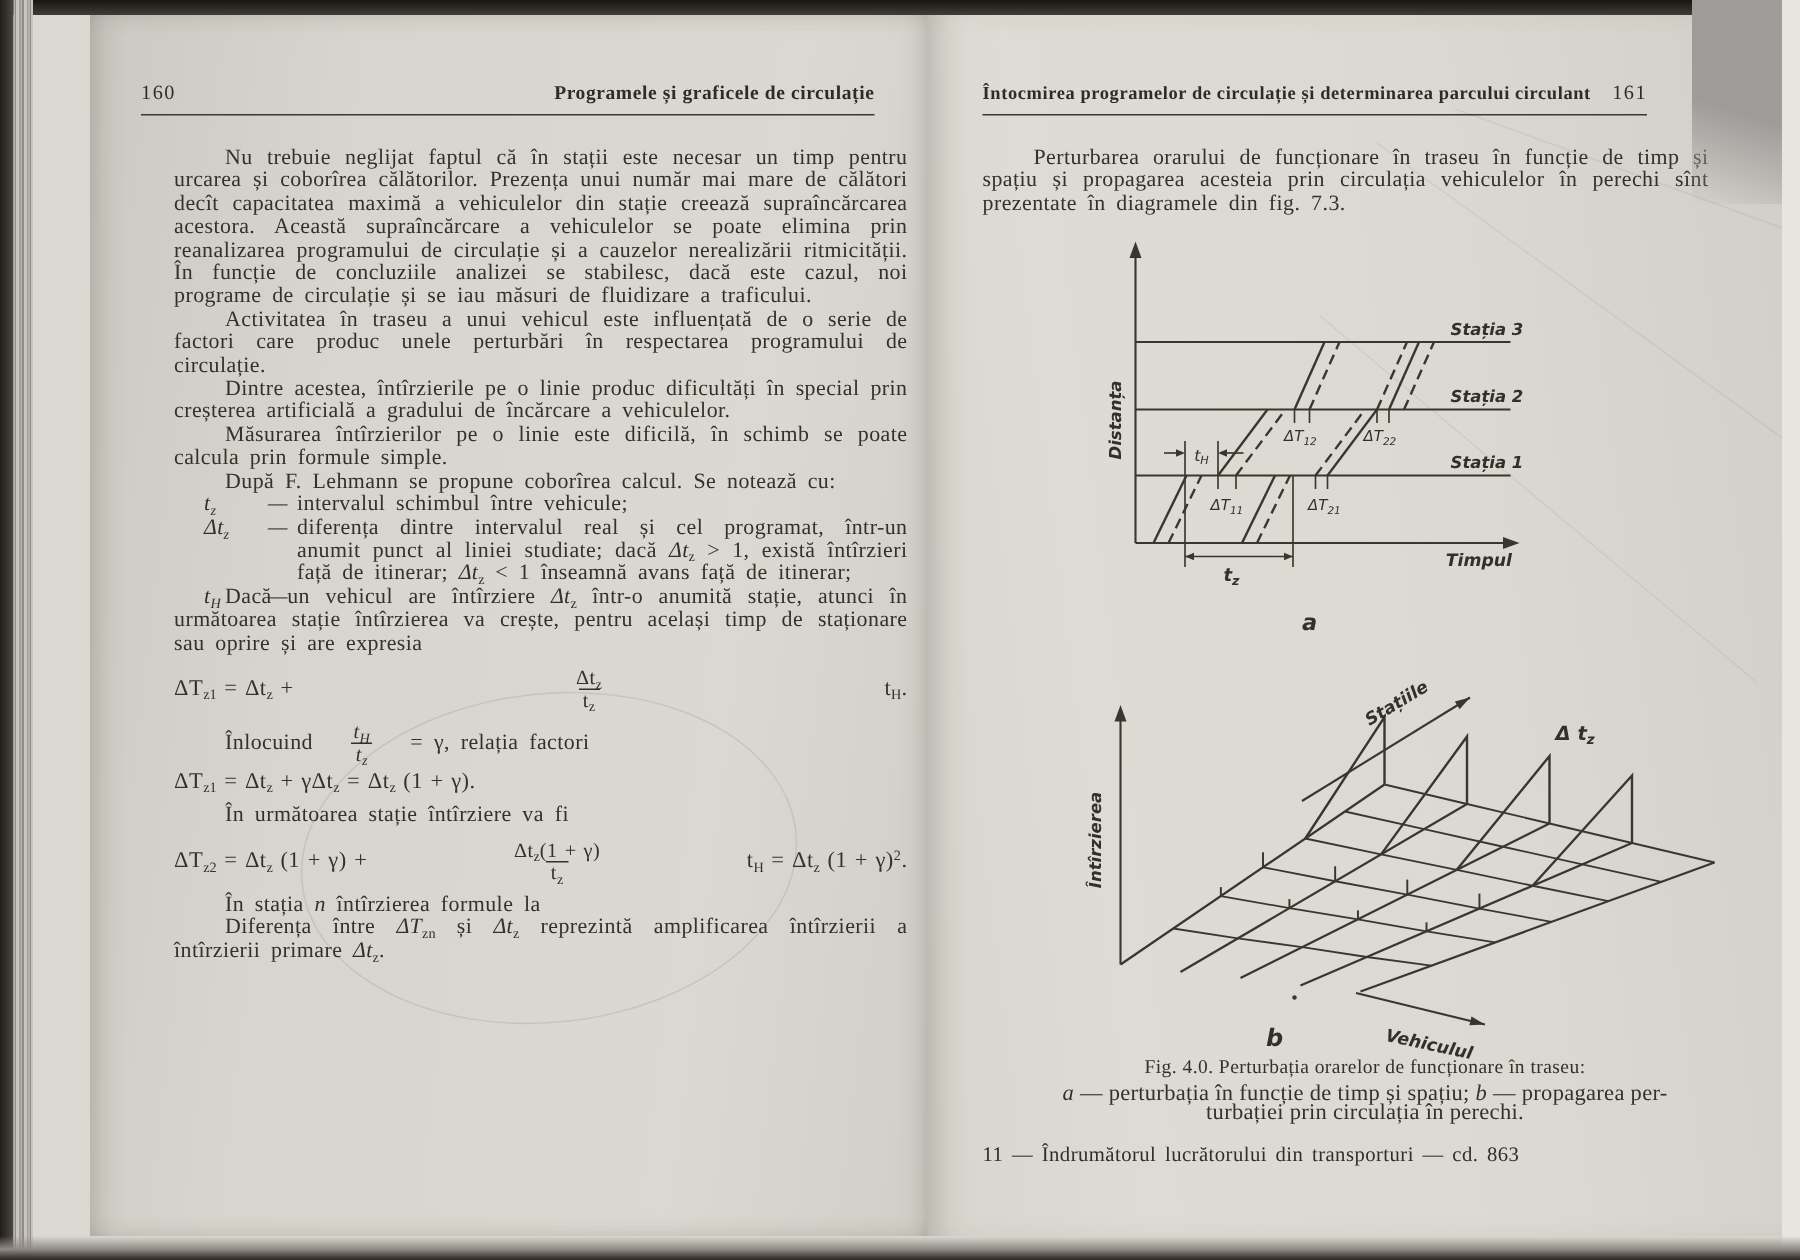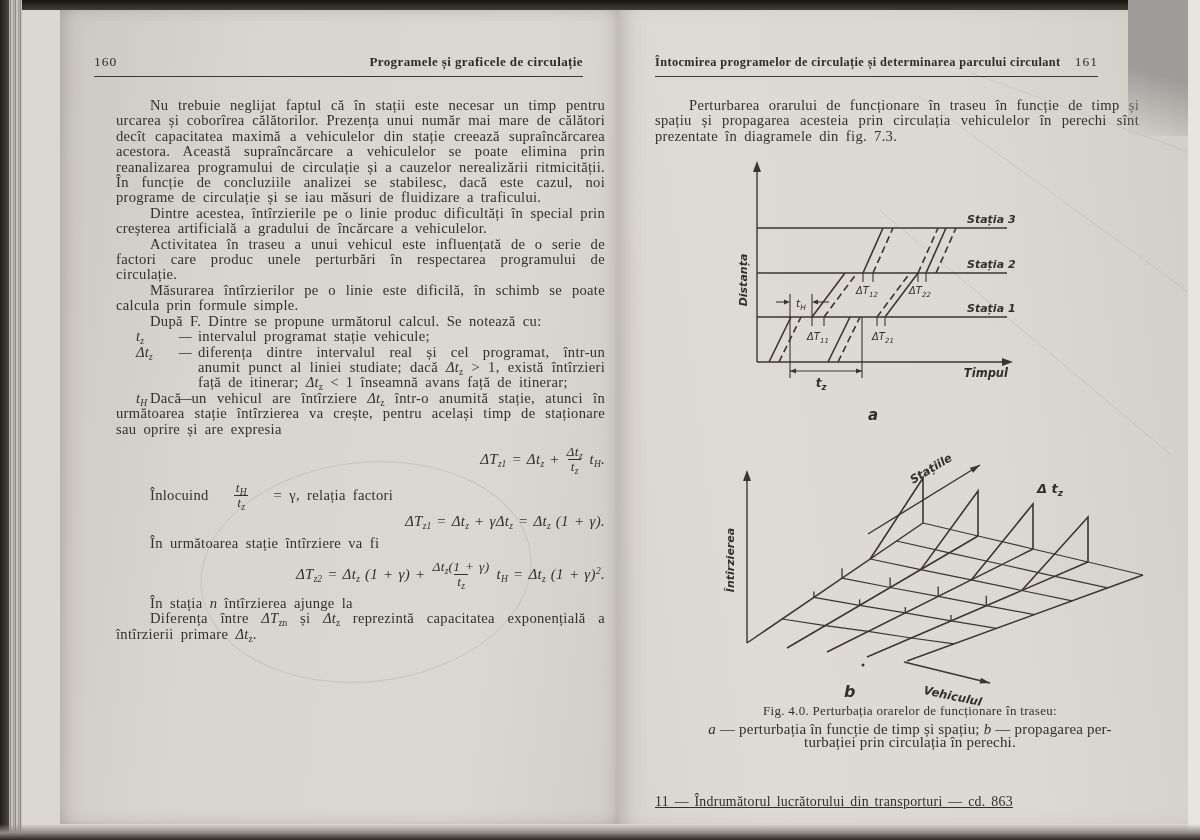--- a/index.html
+++ b/index.html
@@ -40,68 +40,68 @@
   .txt p{margin:0;text-indent:34px;}
   #left-col{position:absolute;left:56px;top:88px;width:489px;}
   #right-col{position:absolute;left:37px;top:88px;width:484px;}
 
   .def{position:relative;padding-left:82px;text-indent:0;}
   .def .term{position:absolute;left:20px;top:0;width:56px;display:flex;justify-content:space-between;font-style:italic;}
   .txt sub{font-size:9.5px;line-height:0;vertical-align:-3px;letter-spacing:0;}
   .txt sup{font-size:9.5px;line-height:0;vertical-align:5px;}
   .txt i{letter-spacing:.2px;}
 
-  .eq{display:flex;justify-content:flex-end;align-items:center;font-style:italic;
+  .eq{display:flex;justify-content:space-between;align-items:center;
     font-size:15px;text-indent:0;margin:8px 0 7px 0;color:#34302a;word-spacing:1px;}
   .fr{display:inline-flex;flex-direction:column;align-items:center;margin:0 4px;
     font-size:13.5px;line-height:14px;text-align:center;}
   .fr .den{border-top:1.1px solid #34302a;padding:0 3px;}
   .fr .num{padding:0 3px;}
   .p-inline-frac{display:flex;align-items:center;text-indent:0;margin:4px 0;gap:20px;}
   .p-inline-frac .lead{text-indent:34px;display:inline-block;}
 
   .fig{position:absolute;}
   .fig line,.fig polyline{stroke:#3a362f;fill:none;}
   .fig polygon{fill:#3a362f;}
   .fig text{font-family:"DejaVu Sans","Liberation Sans",sans-serif;font-style:italic;fill:#332f29;}
   .dashed{stroke-dasharray:7 4;}
 
   #caption{position:absolute;left:37px;top:693px;width:510px;text-align:center;color:#34302a;}
   .cap1{font-size:13px;letter-spacing:.3px;}
   .cap2{font-size:15px;line-height:13px;margin-top:4px;letter-spacing:.2px;}
-  #footer{position:absolute;left:37px;top:784px;font-size:13.8px;letter-spacing:.3px;word-spacing:2px;color:#312d27;text-decoration:underline;}
+  #footer{position:absolute;left:37px;top:752px;font-size:13.8px;letter-spacing:.3px;word-spacing:2px;color:#312d27;}
 
   .artifact{position:absolute;pointer-events:none;}
   .scanline{height:1px;background:rgba(60,56,50,.07);transform-origin:left top;}
   .arc{border:1px solid rgba(70,64,58,.12);border-radius:50%;}
 </style>
 </head>
 <body>
 
 <div class="page" id="page-left">
   <div class="hdr" id="left-hdr" style="left:34px;top:44px;width:489px;">
     <span class="pageno">160</span>
     <span class="htitle">Programele și graficele de circulație</span>
   </div>
 
   <div class="artifact arc" style="left:140px;top:452px;width:330px;height:218px;transform:rotate(-6deg);"></div>
 
   <div class="txt" id="left-col">
     <p>Nu trebuie neglijat faptul că în stații este necesar un timp pentru urcarea și coborîrea călătorilor. Prezența unui număr mai mare de călători decît capacitatea maximă a vehiculelor din stație creează supraîncărcarea acestora. Această supraîncărcare a vehiculelor se poate elimina prin reanalizarea programului de circulație și a cauzelor nerealizării ritmicității. În funcție de concluziile analizei se stabilesc, dacă este cazul, noi programe de circulație și se iau măsuri de fluidizare a traficului.</p>
+    <p>Activitatea în traseu a unui vehicul este influențată de o serie de factori care produc unele perturbări în respectarea programului de circulație.</p>
     <p>Dintre acestea, întîrzierile pe o linie produc dificultăți în special prin creșterea artificială a gradului de încărcare a vehiculelor.</p>
-    <p>Activitatea în traseu a unui vehicul este influențată de o serie de factori care produc unele perturbări în respectarea programului de circulație.</p>
     <p>Măsurarea întîrzierilor pe o linie este dificilă, în schimb se poate calcula prin formule simple.</p>
-    <p>După F. Dintre se propune următorul calcul. Se notează cu:</p>
+    <p>După F. Lehmann se propune coborîrea calcul. Se notează cu:</p>
 
     <div class="def">
       <span class="term">
         <span><i>t</i><sub>z</sub></span>
         <span>—</span>
       </span>
-      <span>intervalul programat stație vehicule;</span>
+      <span>intervalul schimbul între vehicule;</span>
     </div>
     <div class="def">
       <span class="term">
         <span><i>Δt</i><sub>z</sub></span>
         <span>—</span>
       </span>
       <span>diferența dintre intervalul real și cel programat, într-un anumit punct al liniei studiate; dacă </span><i>Δt</i><sub>z</sub><span> &gt; 1, există întîrzieri față de itinerar; </span><i>Δt</i><sub>z</sub><span> &lt; 1 înseamnă avans față de itinerar;</span>
     </div>
     <div class="def">
       <span class="term">
@@ -138,24 +138,24 @@
 
     <div class="eq">
       <span><span>ΔT</span><sub>z2</sub><span> = Δt</span><sub>z</sub><span> (1 + γ) + </span></span>
       <span class="fr">
         <span class="num"><span>Δt</span><sub>z</sub><span>(1 + γ)</span></span>
         <span class="den"><span>t</span><sub>z</sub></span>
       </span>
       <span><span> t</span><sub>H</sub><span> = Δt</span><sub>z</sub><span> (1 + γ)</span><sup>2</sup><span>.</span></span>
     </div>
 
-    <p><span>În stația </span><i>n</i><span> întîrzierea ajunge la</span></p>
-
-
-    <p><span>Diferența între </span><i>ΔT</i><sub>zn</sub><span> și </span><i>Δt</i><sub>z</sub><span> reprezintă capacitatea exponențială a întîrzierii primare </span><i>Δt</i><sub>z</sub><span>.</span></p>
+    <p><span>În stația </span><i>n</i><span> întîrzierea formule la</span></p>
+
+
+    <p><span>Diferența între </span><i>ΔT</i><sub>zn</sub><span> și </span><i>Δt</i><sub>z</sub><span> reprezintă amplificarea întîrzierii a întîrzierii primare </span><i>Δt</i><sub>z</sub><span>.</span></p>
   </div>
 </div>
 
 <div class="page" id="page-right">
   <div class="hdr" id="right-hdr" style="left:37px;top:44px;width:443px;">
     <span class="htitle">Întocmirea programelor de circulație și determinarea parcului circulant</span>
     <span class="pageno">161</span>
   </div>
 
   <div class="artifact scanline" style="left:300px;top:85px;width:400px;transform:rotate(36deg);"></div>

